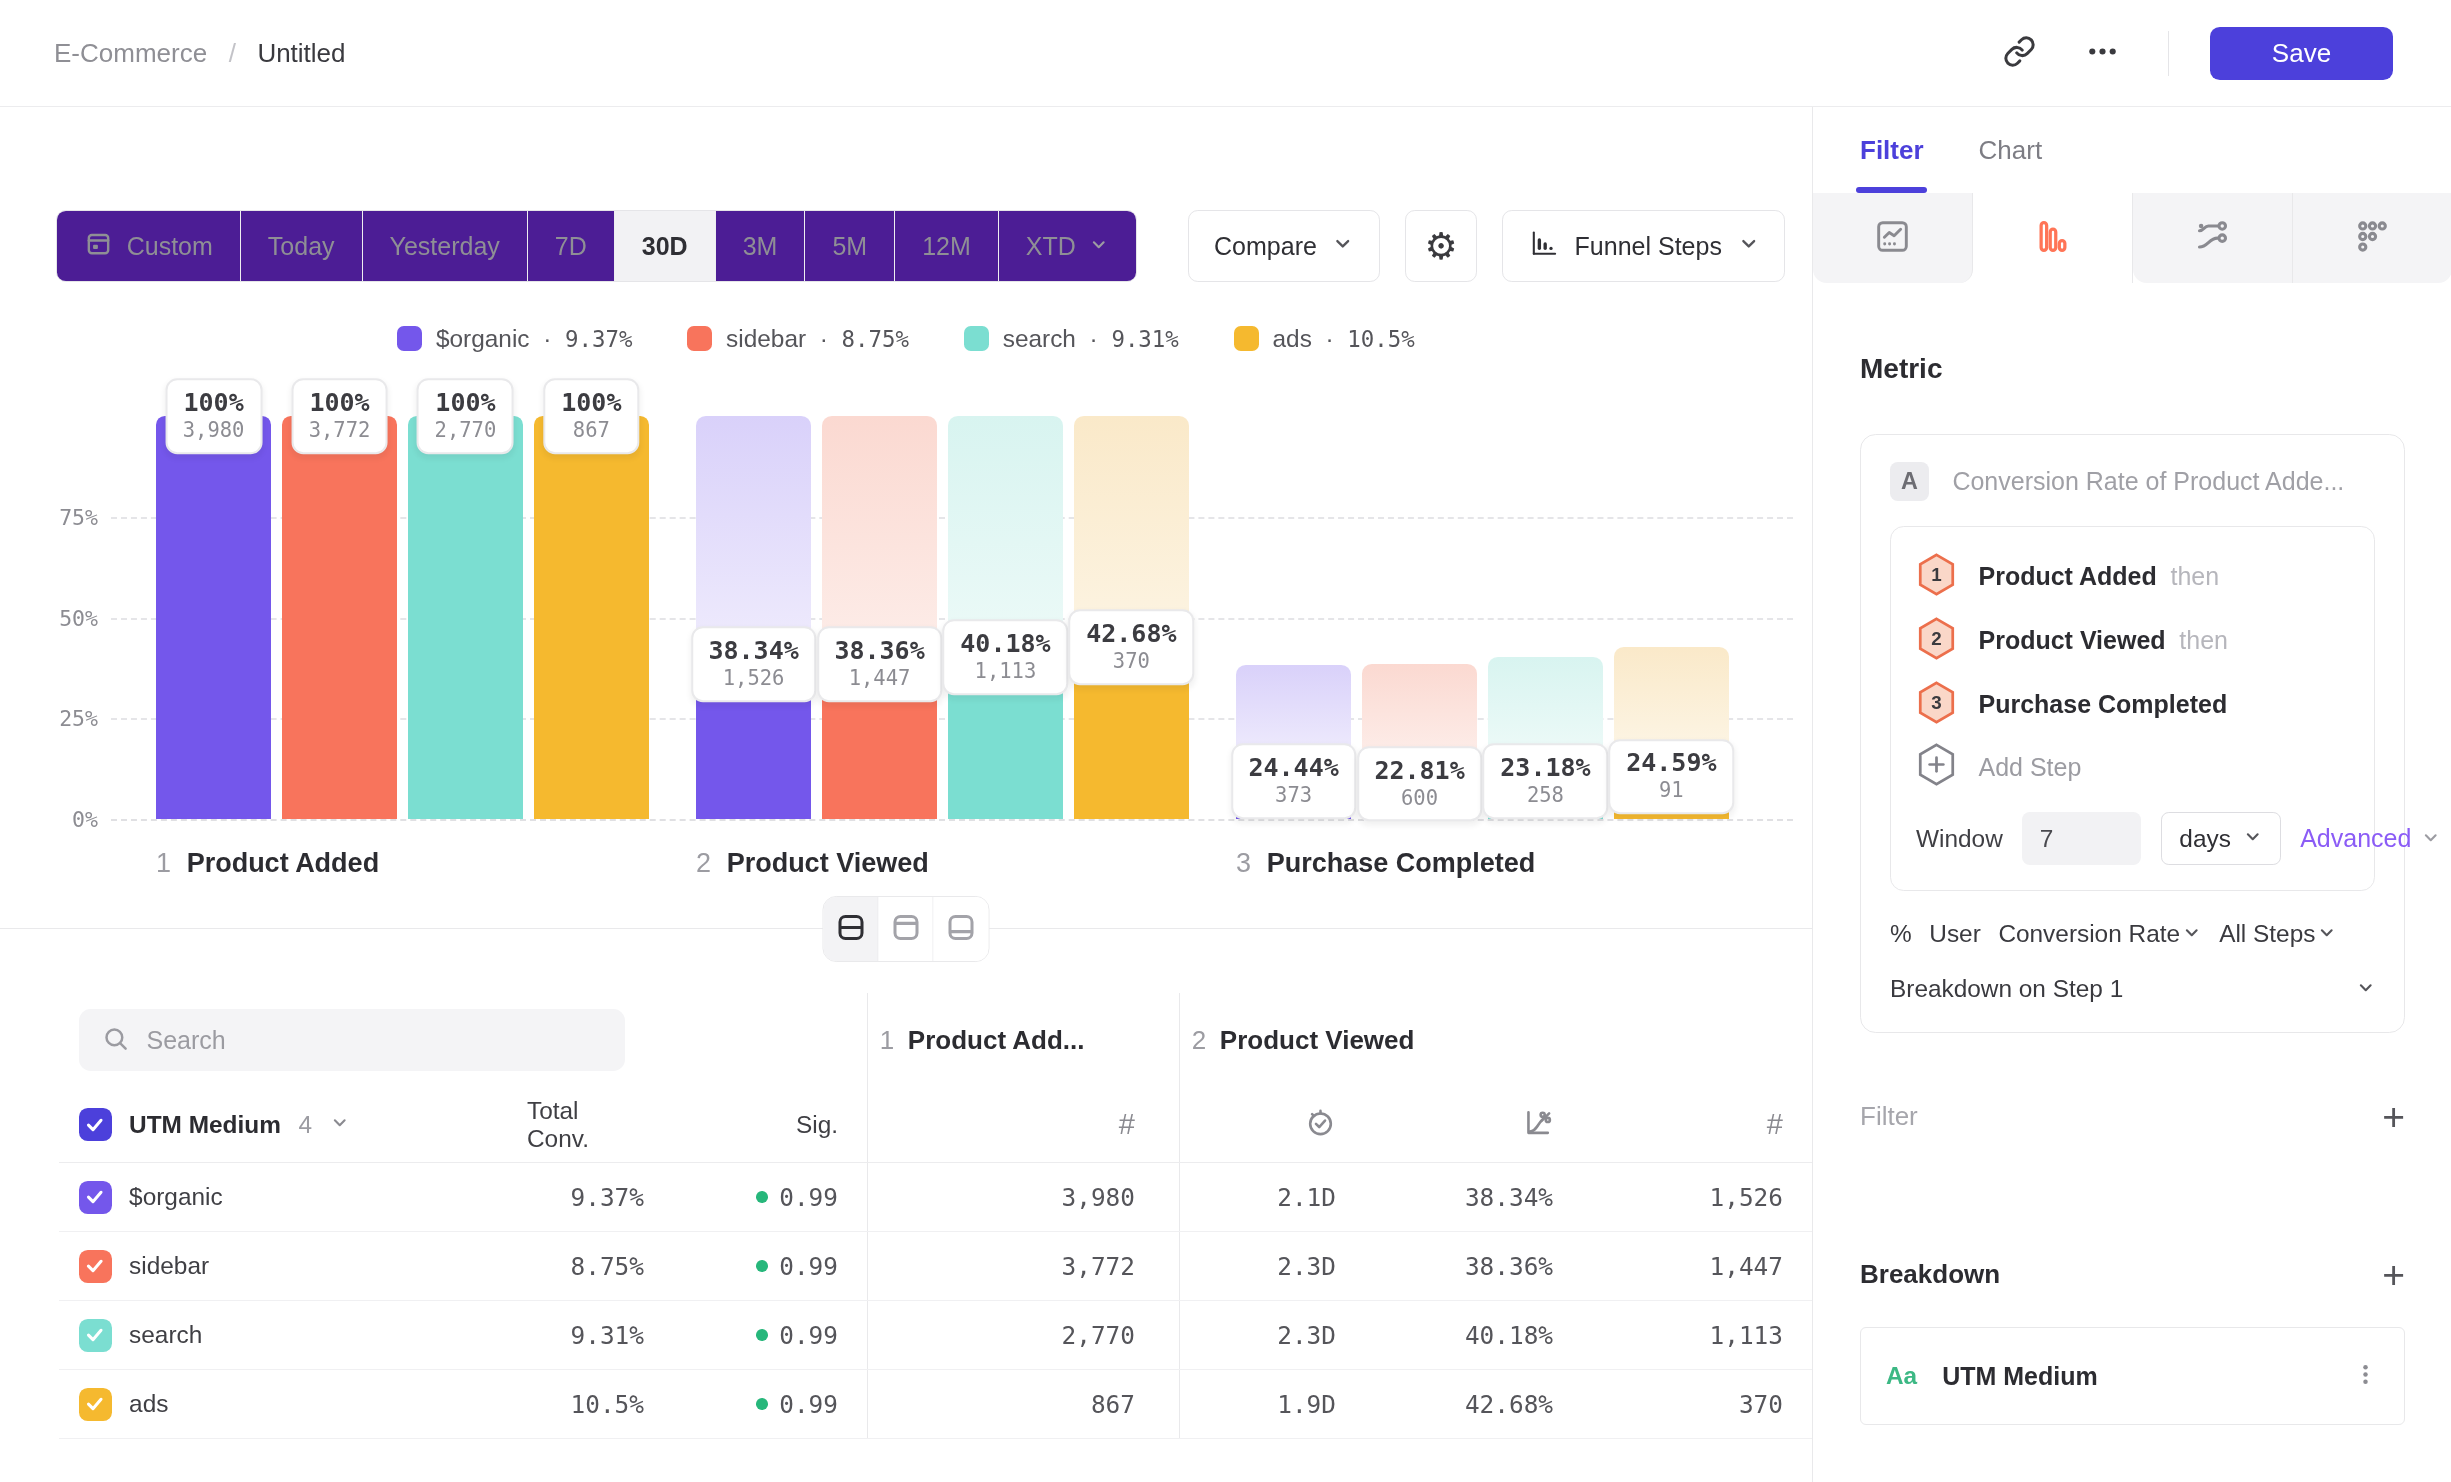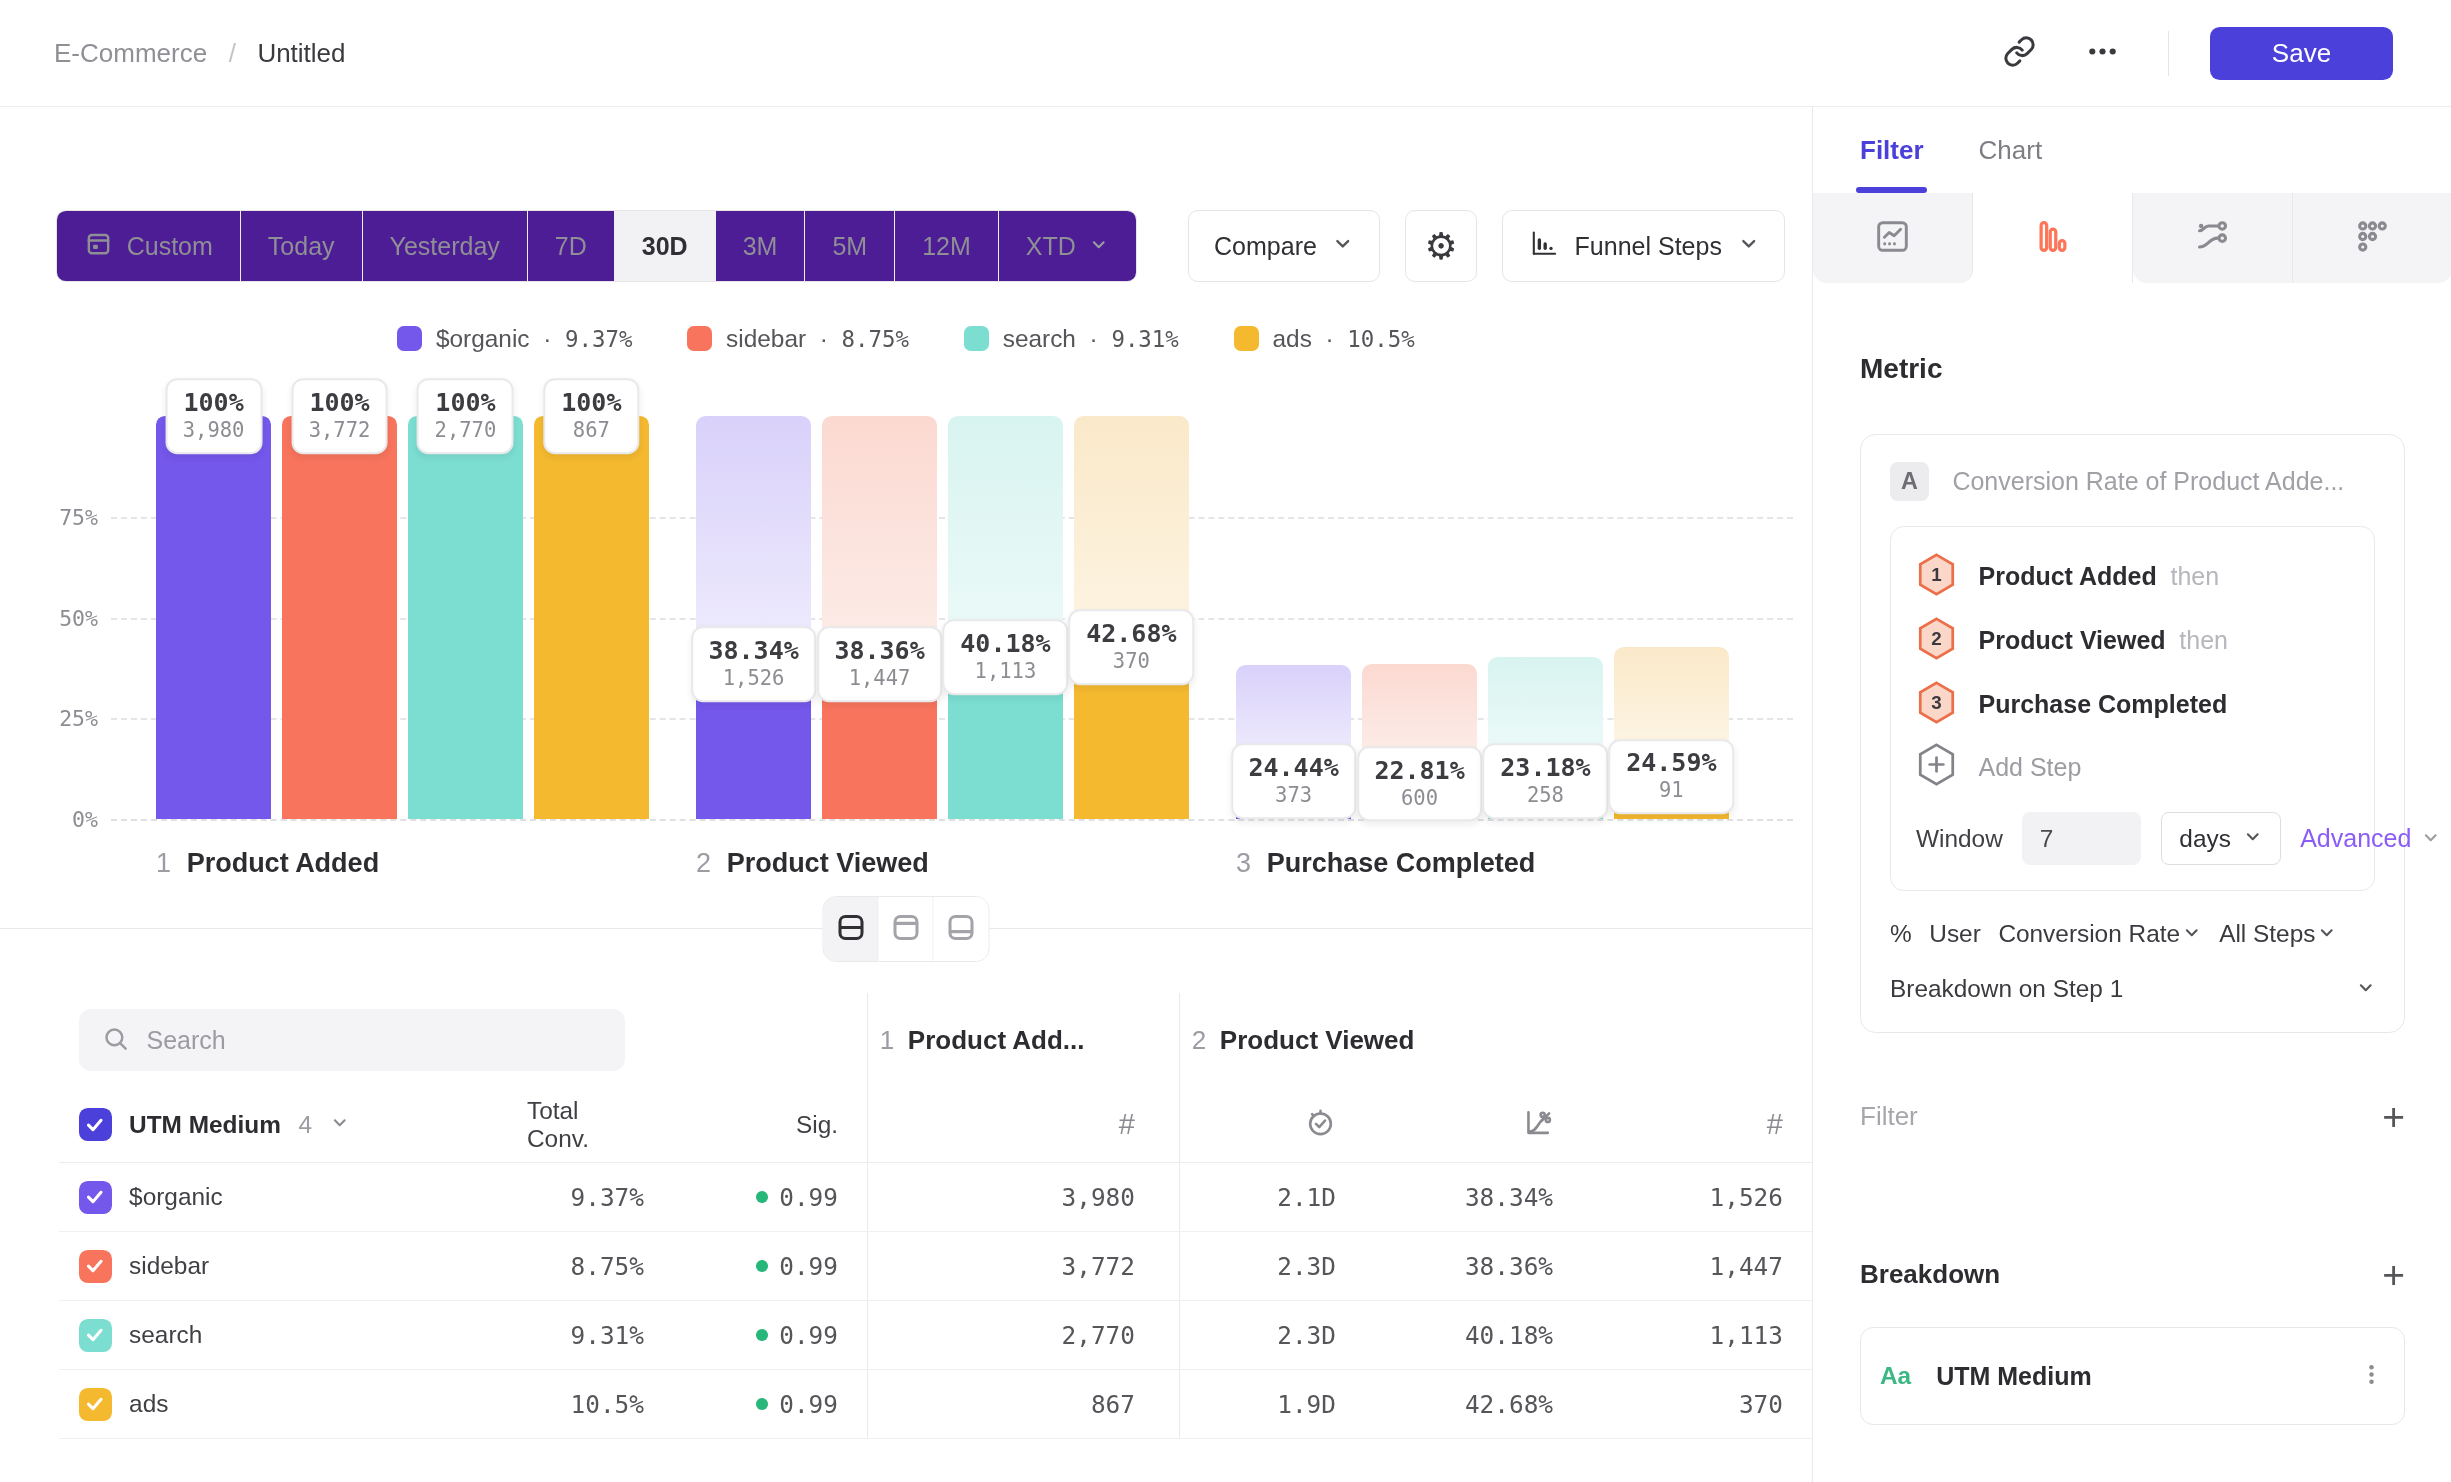--- a/index.html
+++ b/index.html
@@ -142,22 +142,22 @@
   .advanced { margin-left:auto; display:flex; align-items:center; gap:9.8px; color:#8b5cf6; font-size:25px; cursor:pointer; }
   .measure-row { display:flex; align-items:center; gap:17.6px; margin-top:29px; font-size:24.4px; font-weight:500; color:#3a3a3f; }
   .dd { display:flex; align-items:center; gap:2px; cursor:pointer;justify-content:space-between; }
   .bkon-row { margin-top:27px; font-size:24.4px; font-weight:500; color:#3a3a3f; }
   .section-row { display:flex; align-items:center; justify-content:space-between; }
   .filter-row { margin-top:64px; }
   .filter-label { font-size:26px; color:#a6a6ac; }
   .bd-row { margin-top:119px; }
   .bd-label { font-size:26px; font-weight:700; color:#2c2c31; }
   .plus-btn { background:none; border:none; font-size:39px; font-weight:300; color:#55555a; cursor:pointer; line-height:1; }
-  .bd-card { margin-top:33px; border:1px solid #e8e8ea; border-radius:13px; height:98px; display:flex;
-             align-items:center; padding:0 19px; gap:25px; cursor:pointer; }
+  .bd-card { margin-top:33px; border:1px solid #e8e8ea; border-radius:6px; height:98px; display:flex;
+             align-items:center; padding:0 25px; gap:25px; cursor:pointer; }
   .aa { color:#3CB884; font-size:24.4px; font-weight:700; }
   .bd-name { font-size:25px; font-weight:600; color:#2c2c31; }
   .kebab { margin-left:auto; background:none; border:none; cursor:pointer; color:#8c8c92; }
 
   .chev { flex:none; }
 </style>
 </head>
 <body>
 
 <div class="app">

